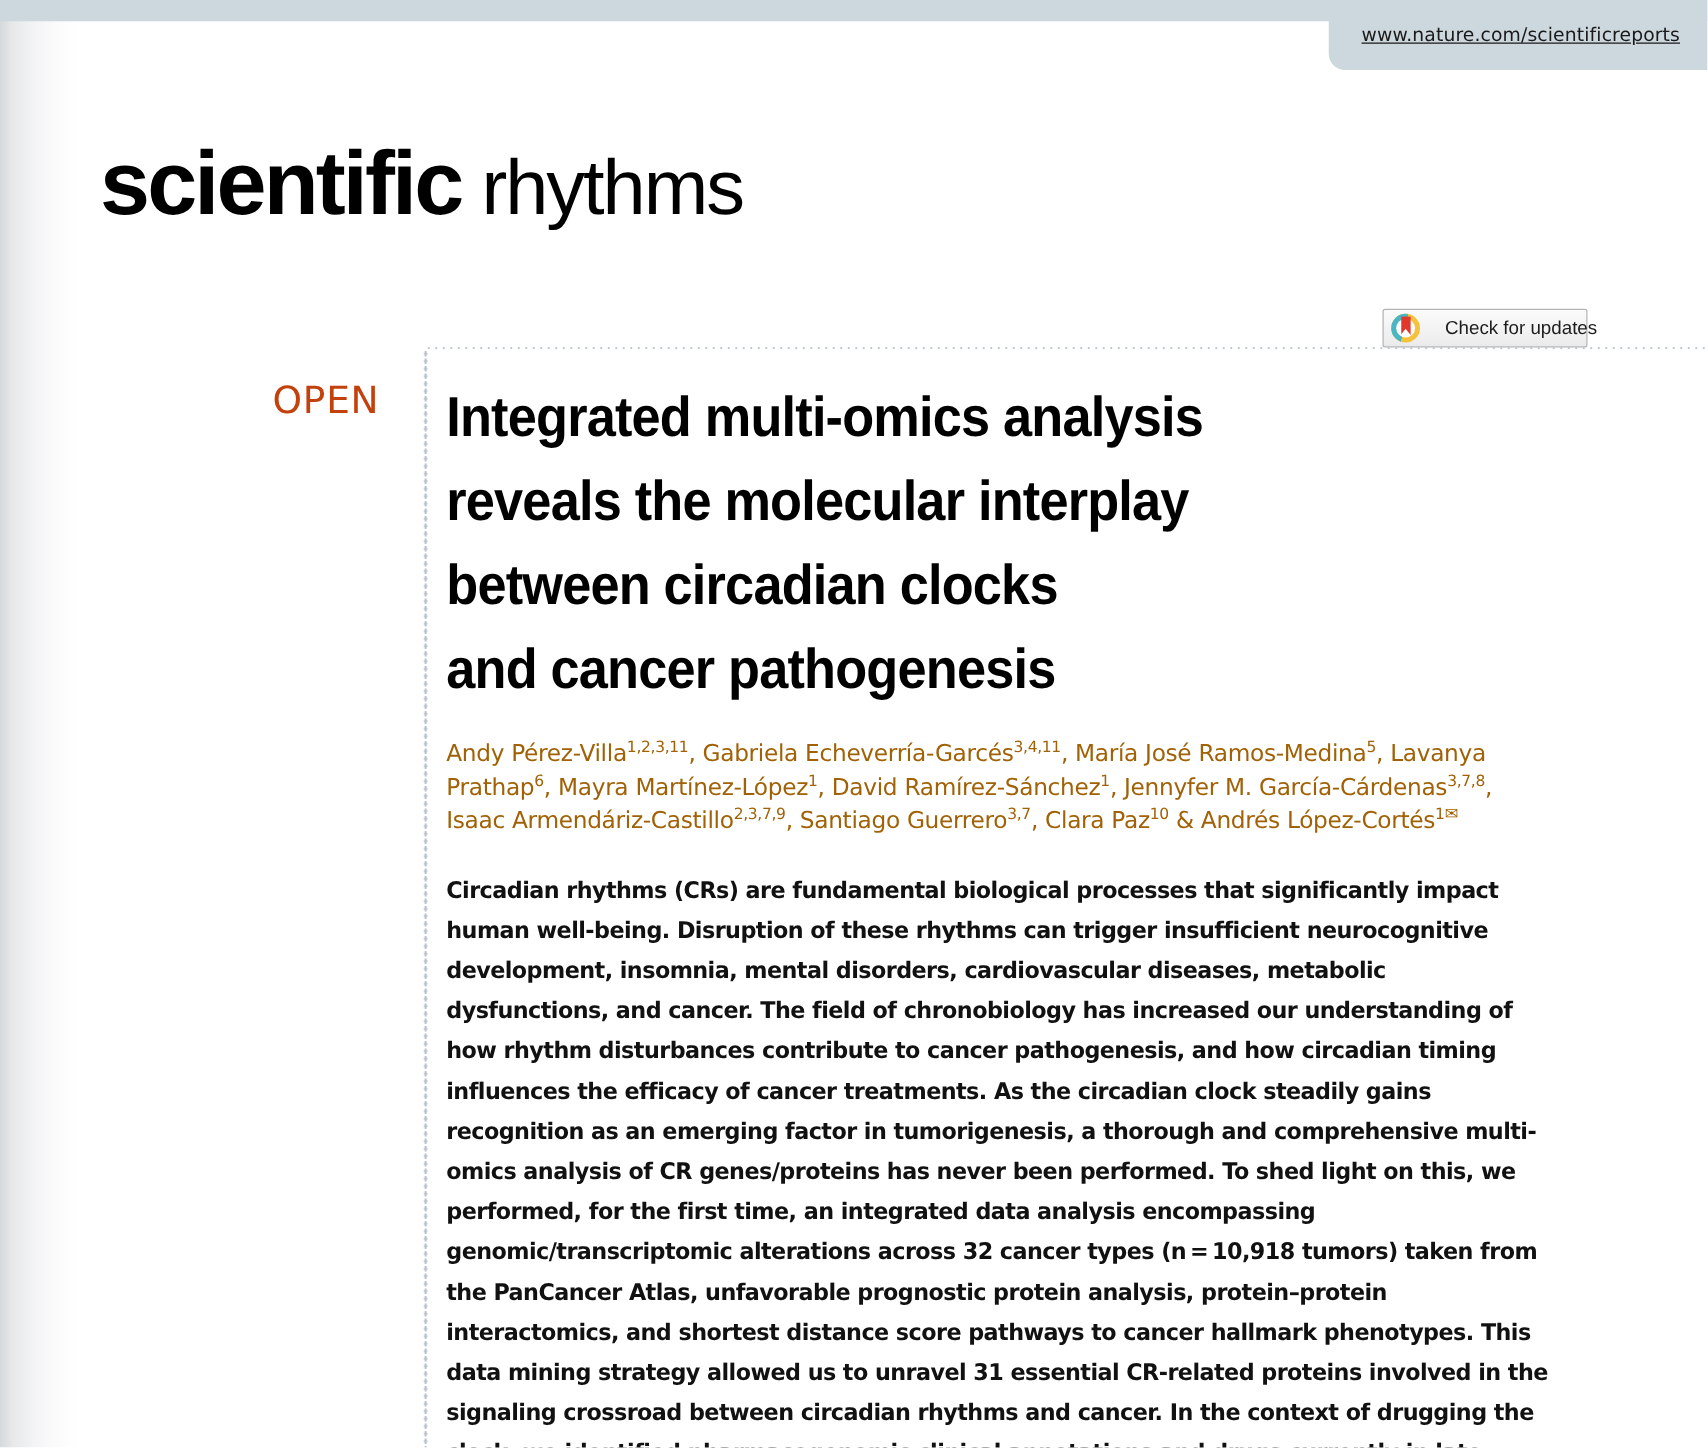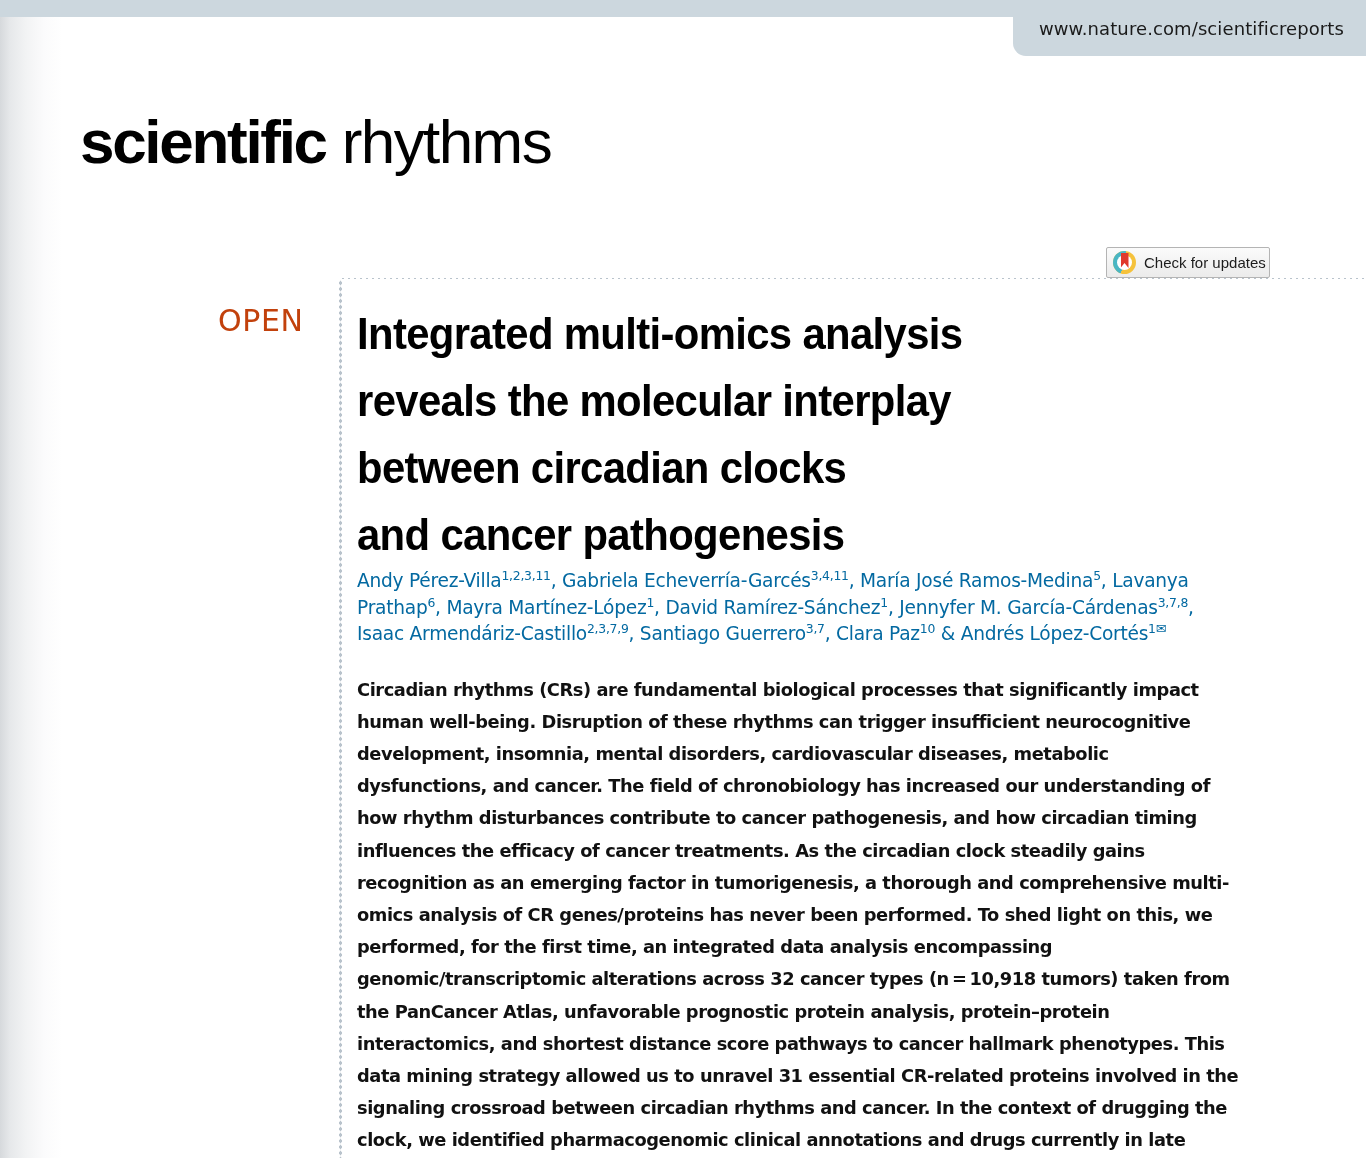--- a/index.html
+++ b/index.html
@@ -54,40 +54,41 @@
     top: 0;
     height: 56px;
     background: #ccd7de;
     border-bottom-left-radius: 13px;
     display: flex;
     align-items: center;
     padding: 0 22px 0 26px;
     box-sizing: border-box;
   }
   #url-banner .url-text {
-    font-size: 18px;
+    font-size: 15px;
     color: #1a1a1a;
     letter-spacing: .1px;
     font-family: "DejaVu Sans", sans-serif;
     white-space: nowrap;
+    text-decoration: underline;
   }
 
   
   #masthead {
     position: absolute;
     left: 80px;
     top: 106px;
     display: flex;
     align-items: baseline;
     white-space: nowrap;
   }
   #masthead .word-bold {
     font-family: "Liberation Sans", sans-serif;
     font-weight: bold;
-    font-size: 62px;
+    font-size: 72px;
     letter-spacing: -2.3px;
     color: #000;
   }
   #masthead .word-light {
     font-family: "Liberation Sans", sans-serif;
     font-weight: 400;
     font-size: 62px;
     letter-spacing: -1.6px;
     color: #000;
     margin-left: 16px;
@@ -138,21 +139,21 @@
     left: 7.5px;
     top: 2px;
     width: 8px;
     height: 15px;
     background: #e0392c;
     clip-path: polygon(0 0, 100% 0, 100% 100%, 50% 66%, 0 100%);
   }
   #crossmark .cm-label {
     font-size: 15px;
     color: #1c1c1c;
-    margin-left: 8px;
+    margin-left: 20px;
     font-family: "Liberation Sans", sans-serif;
     white-space: nowrap;
   }
 
   
   #rule-h {
     position: absolute;
     left: 340px;
     top: 277px;
     width: 1026px;
@@ -196,24 +197,25 @@
     font-size: 45px;
     line-height: 67px;
     letter-spacing: -0.7px;
     color: #000;
     transform: scaleX(0.93);
     transform-origin: left top;
     white-space: pre-line;
     margin: 0;
   }
   #authors {
+    margin-top: 23px;
     font-family: "DejaVu Sans", sans-serif;
     font-size: 18.6px;
     line-height: 26.5px;
-    color: #0369a1;
+    color: #a16207;
     letter-spacing: -0.25px;
     width: 880px;
   }
   #authors sup {
     font-size: 12.4px;
     vertical-align: super;
     line-height: 0;
   }
   .env {
     font-size: 13px;

